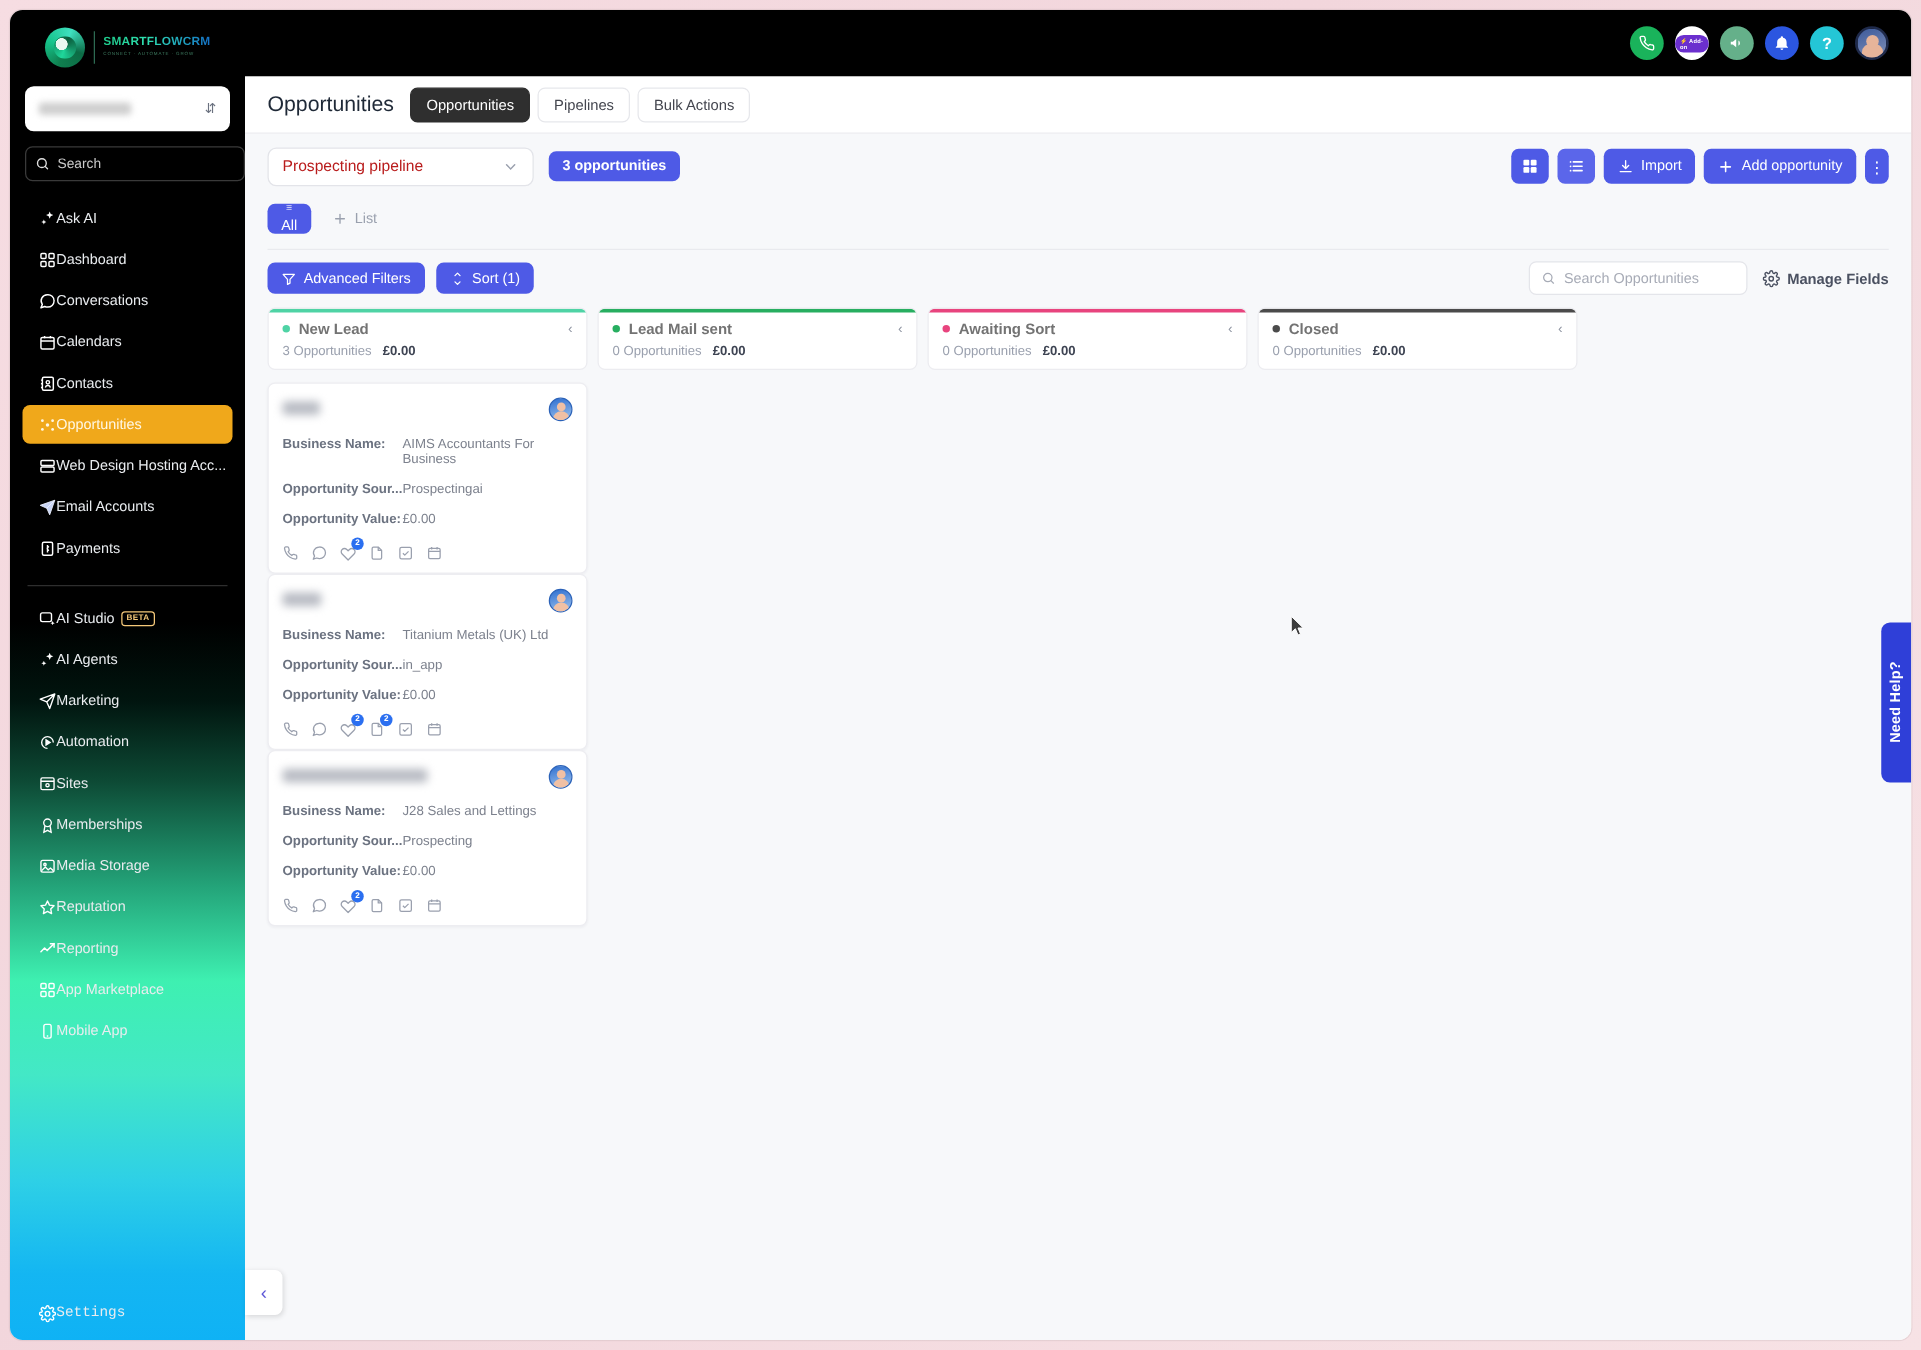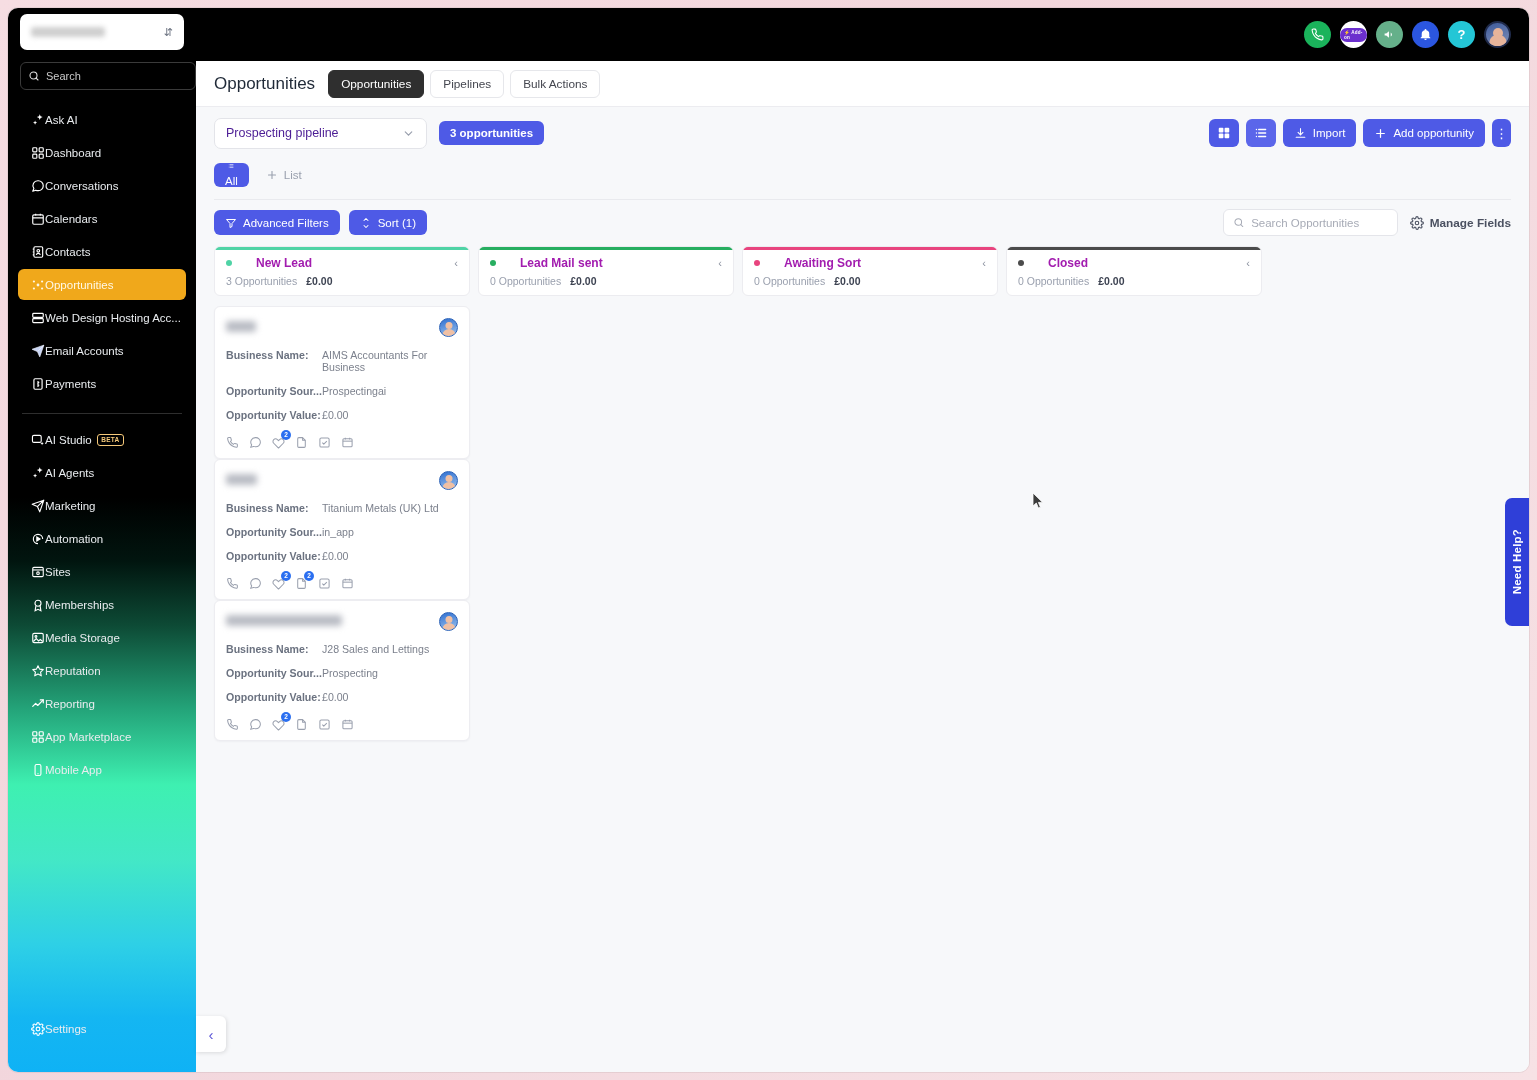--- a/index.html
+++ b/index.html
@@ -131,21 +131,21 @@
     border-radius: 6px; color: #e9ecef; font-size: 11.5px; white-space:nowrap;
   }
   .nav-item .ico { width:15px;height:15px;display:flex;align-items:center;justify-content:center;flex:0 0 auto; }
   .nav-item .ico svg { width:14px;height:14px; display:block; }
   .nav-item.active { background:#f0a81b; color:#fff8e6; }
   .nav-sep { height:1px; background:#2e2e2e; margin:14px 14px 10px; }
   .badge-beta {
     font-size:6.5px; font-weight:700; color:#f5c97a; border:1px solid #f5c97a;
     border-radius:3px; padding:1.5px 3.5px; margin-left:5px; letter-spacing:.3px;
   }
-  .nav-bottom { position:absolute; bottom:26px; left:0; right:0; }
+  .nav-bottom { position:absolute; bottom:4px; left:0; right:0;font-family:Liberation Mono, monospace; }
 
   .collapse-btn {
     position:absolute; left:188px; bottom:20px;
     width:30px;height:36px; background:#fff; border-radius:0 6px 6px 0;
     display:flex; align-items:center; justify-content:center;
     color:#5b54d6; font-size:15px; z-index:60;
     box-shadow: 1px 1px 4px rgba(0,0,0,.12);
   }
 
   
@@ -168,21 +168,21 @@
     background:#fff; color:#44464f; border:1px solid #e6e7eb;
   }
   .seg-btn.active { background:#2f2f2f; color:#fff; border-color:#2f2f2f; }
 
   .toolbar {
     height:52px; display:flex; align-items:center; padding:0 18px; gap:12px;
   }
   .pipe-select {
     width:213px; height:31px; background:#fff; border:1px solid #e3e4e9;
     border-radius:7px; display:flex; align-items:center; justify-content:space-between;
-    padding:0 11px; font-size:12.5px; color:#4c1d95;text-align:center;
+    padding:0 11px; font-size:12.5px; color:#b91c1c;text-align:center;
   }
   .count-pill {
     background:#4e5ae6; color:#fff; font-size:11.5px; font-weight:600;
     border-radius:6px; padding:6px 11px;
   }
   .toolbar-right { margin-left:auto; display:flex; align-items:center; gap:7px; }
   .sq-btn {
     width:30px;height:28px;border-radius:6px;background:#4e5ae6;color:#fff;
     display:flex;align-items:center;justify-content:center;
   }
@@ -231,21 +231,21 @@
   }
   .col-head::before {
     content:""; position:absolute; left:0; top:0; right:0; height:2.5px;
   }
   .col-head.c0::before { background:#4fd3a5; }
   .col-head.c1::before { background:#27ae60; }
   .col-head.c2::before { background:#e8447e; }
   .col-head.c3::before { background:#4b4b4b; }
   .col-title-row { display:flex;align-items:center; }
   .dot { width:6px;height:6px;border-radius:50%;margin-right:7px;flex:0 0 auto; }
-  .col-title { font-size:12px; font-weight:700; color:#a21caf;margin-left:17px; }
+  .col-title { font-size:12px; font-weight:700; color:#737373; }
   .col-collapse { margin-left:auto; color:#8d93a1; font-size:11px; }
   .col-sub { margin-top:5px; font-size:10.5px; color:#9aa0ae; display:flex; gap:9px; }
   .col-sub b { color:#3d4352; font-weight:700; }
 
   .cards { margin-top:10px; display:flex; flex-direction:column; }
   .card {
     background:#fff; border:1px solid #ededf1; border-radius:6px;
     padding:11px 11px 9px; box-shadow:0 1px 2px rgba(16,24,40,.04);
     position:relative;
   }
@@ -321,20 +321,28 @@
       <svg viewBox="0 0 24 24" width="13" height="13" fill="#fff">
             <path d="M12 22a2.2 2.2 0 0 0 2.2-2.2H9.8A2.2 2.2 0 0 0 12 22zm7-6v-5a7 7 0 0 0-5.3-6.8V3.5a1.7 1.7 0 1 0-3.4 0v.7A7 7 0 0 0 5 11v5l-2 2v1h18v-1z"></path>
           </svg>
     </div>
     <div class="hicon help">?</div>
     <div class="hicon avatar"></div>
   </div>
 
   <div class="sidebar">
 
+    <div class="logo-wrap">
+      <div class="logo-mark"></div>
+      <div class="logo-divider"></div>
+      <div class="logo-text">
+        <div class="logo-title">SMARTFLOWCRM</div>
+        <div class="logo-sub">CONNECT · AUTOMATE · GROW</div>
+      </div>
+    </div>
 
     <div class="loc-select">
       <div class="loc-blur"></div>
       <span class="chev-updown">⇵</span>
     </div>
 
     <div class="search-row">
       <div class="search-box">
         <svg viewBox="0 0 24 24" width="12" height="12" fill="none" stroke="#e0e0e0" stroke-width="2.2" stroke-linecap="round">
               <circle cx="11" cy="11" r="7"></circle>

